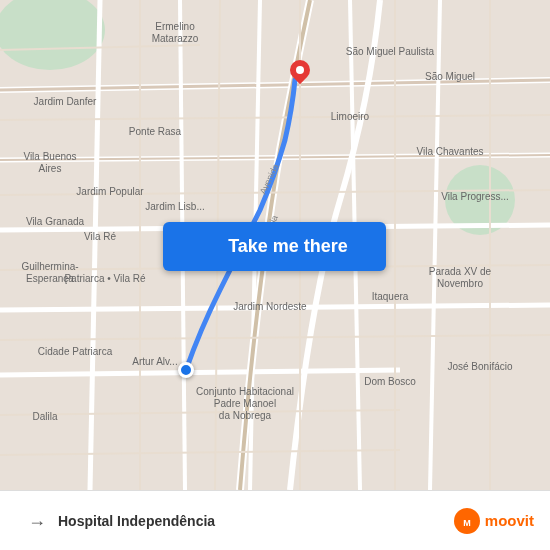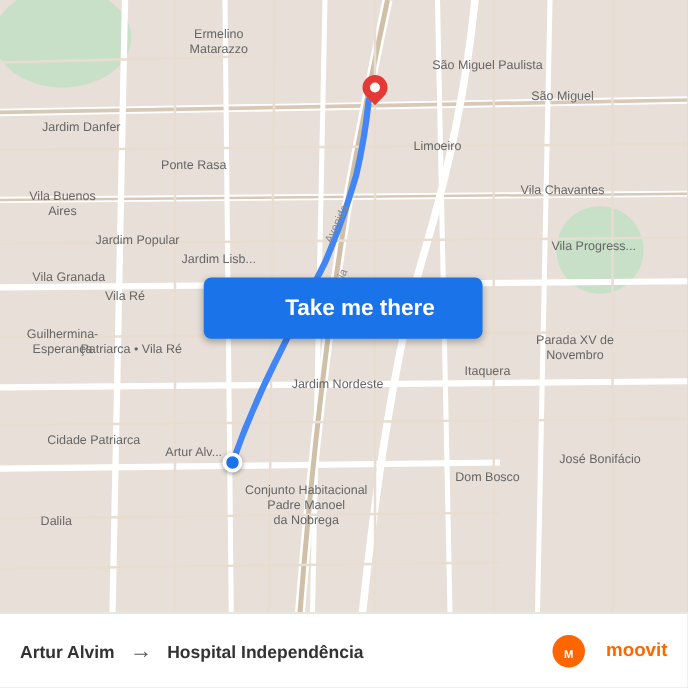--- a/index.html
+++ b/index.html
@@ -229,24 +229,23 @@
 
   <div class="pin-destination"></div>
 
   <div class="pin-origin"></div>
 
   <button class="take-me-there-btn">Take me there</button>
 
 </div>
 
 <div class="bottom-bar">
-  <span class="route-from">Artur Alvim</span>
   <span class="route-arrow">→</span>
   <span class="route-to">Hospital Independência</span>
   <div class="moovit-logo">
 
     <svg width="28" height="28" viewBox="0 0 28 28" xmlns="http://www.w3.org/2000/svg">
       <circle cx="14" cy="14" r="13" fill="#ff6600"></circle>
       <text x="14" y="19" text-anchor="middle" font-size="9" font-weight="bold" fill="white">M</text>
     </svg>
-    <span class="moovit-text" style="margin-left:16px; font-size:15px; font-weight:bold; color:#ff6600;">moovit</span>
+    <span class="moovit-text" style="margin-left:4px; font-size:15px; font-weight:bold; color:#ff6600;">moovit</span>
   </div>
 </div>
 
 </body></html>

